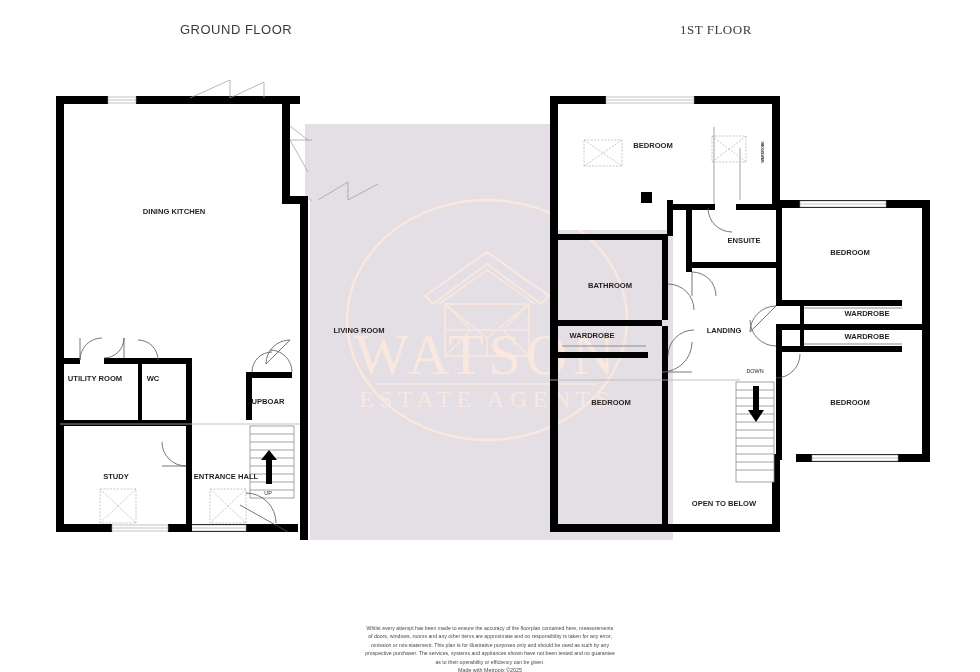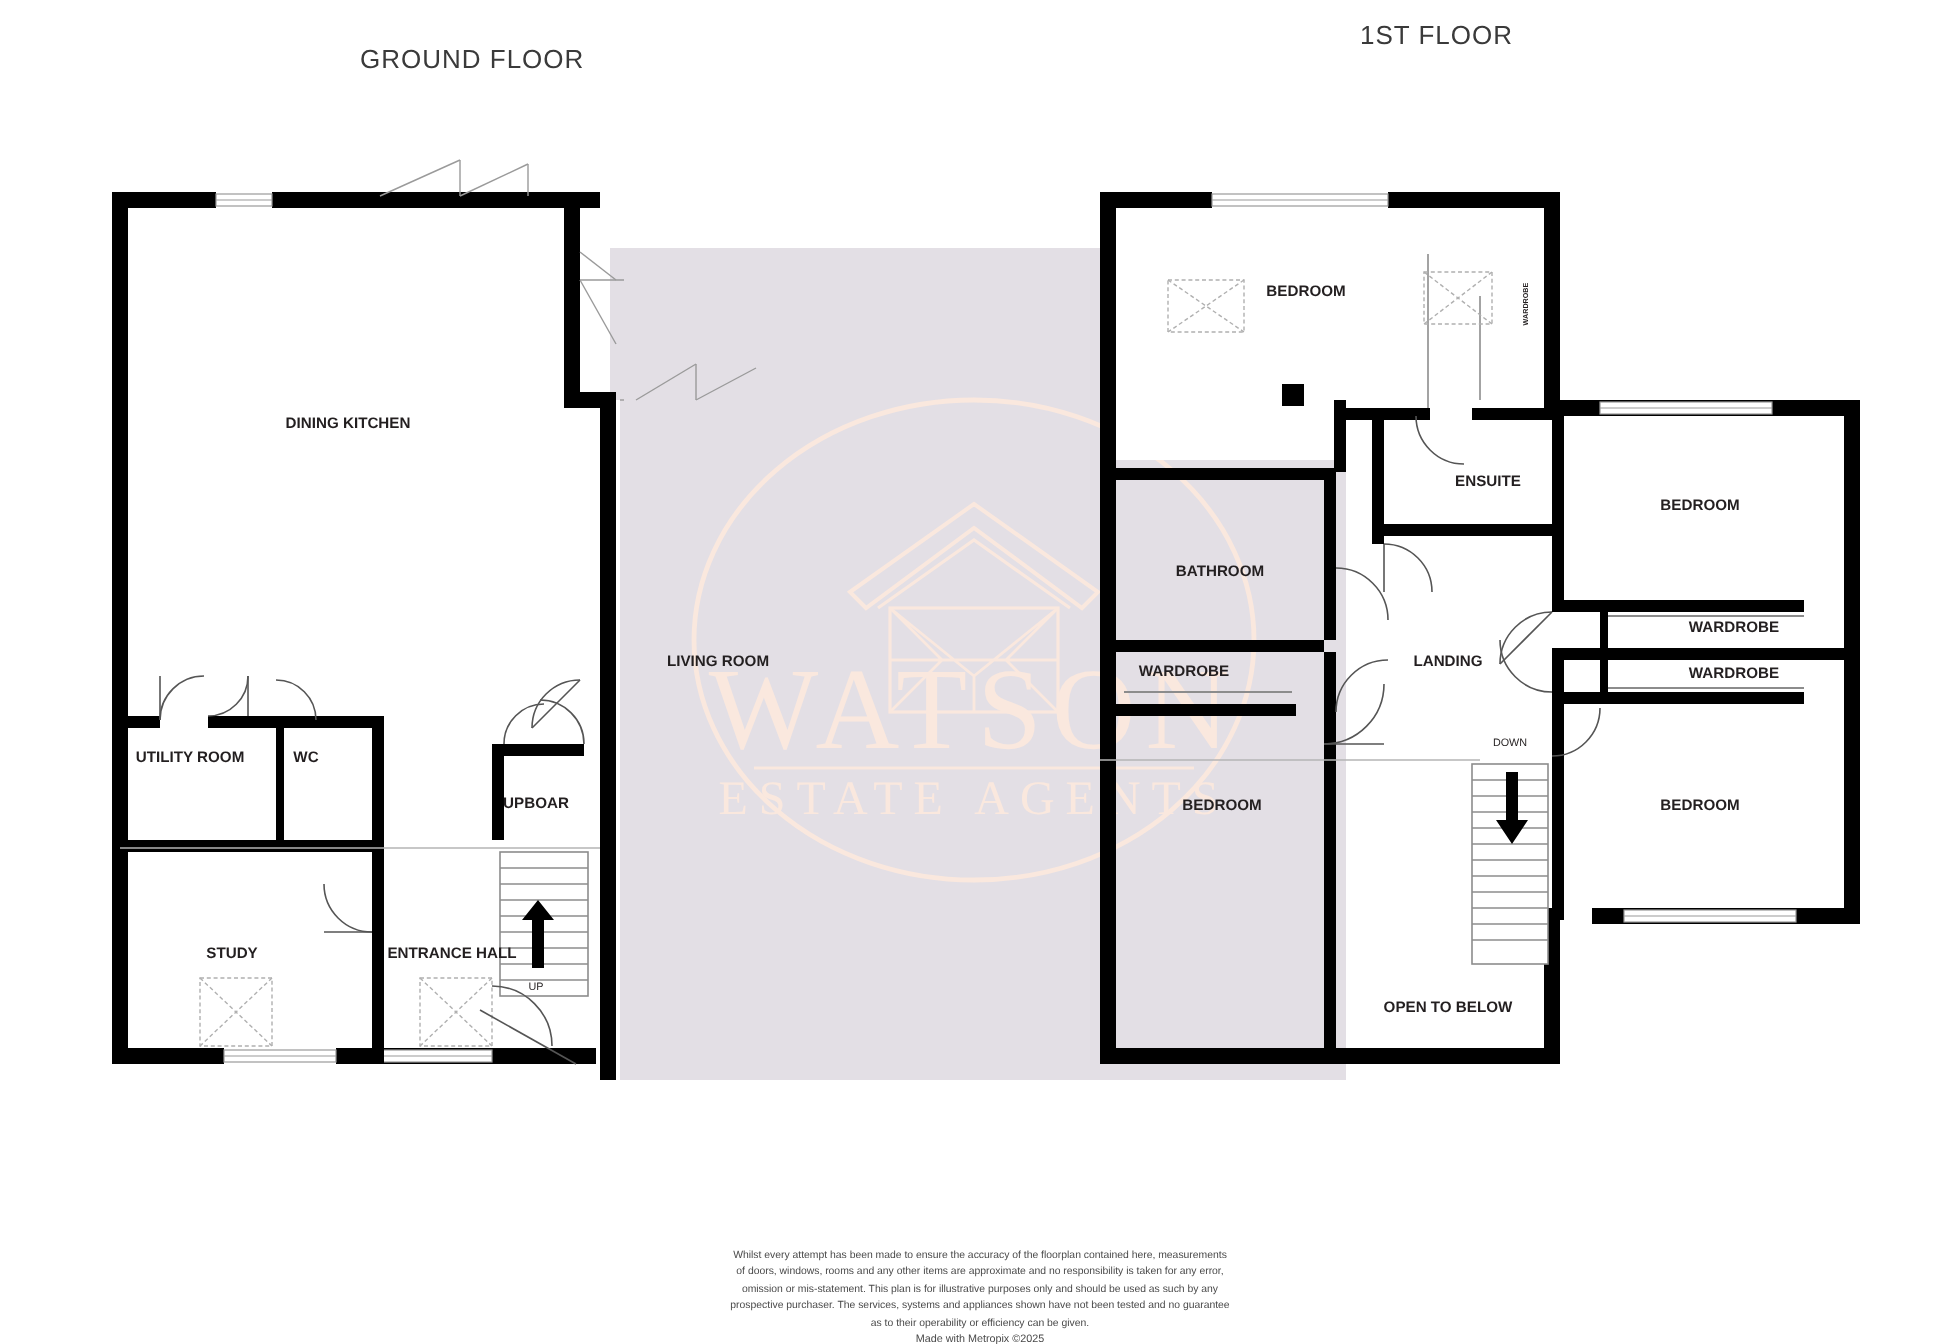--- a/index.html
+++ b/index.html
@@ -1,21 +1,21 @@
 <!DOCTYPE html>
 <html><head>
 <meta charset="utf-8">
 <style>
   html,body{margin:0;padding:0;background:#ffffff;}
   body{width:980px;height:672px;position:relative;overflow:hidden;
        font-family:"Liberation Sans",sans-serif;color:#231f20;}
   #plan{position:absolute;left:0;top:0;width:980px;height:672px;}
   .floor-title{position:absolute;font-size:13px;letter-spacing:.5px;color:#3a3a3a;}
   #title-ground{left:180px;top:22px;}
-  #title-first{left:680px;top:10px;}
+  #title-first{left:680px;top:22px;font-family:Liberation Serif, serif;}
   .disclaimer{position:absolute;left:0;top:624px;width:980px;text-align:center;
               font-size:5.2px;line-height:1.62;color:#4a4a4a;}
   .disclaimer span{display:block;}
   .made{font-size:5.4px;}
 </style>
 </head>
 <body>
 
 <div id="title-ground" class="floor-title">GROUND FLOOR</div>
 <div id="title-first" class="floor-title">1ST FLOOR</div>

